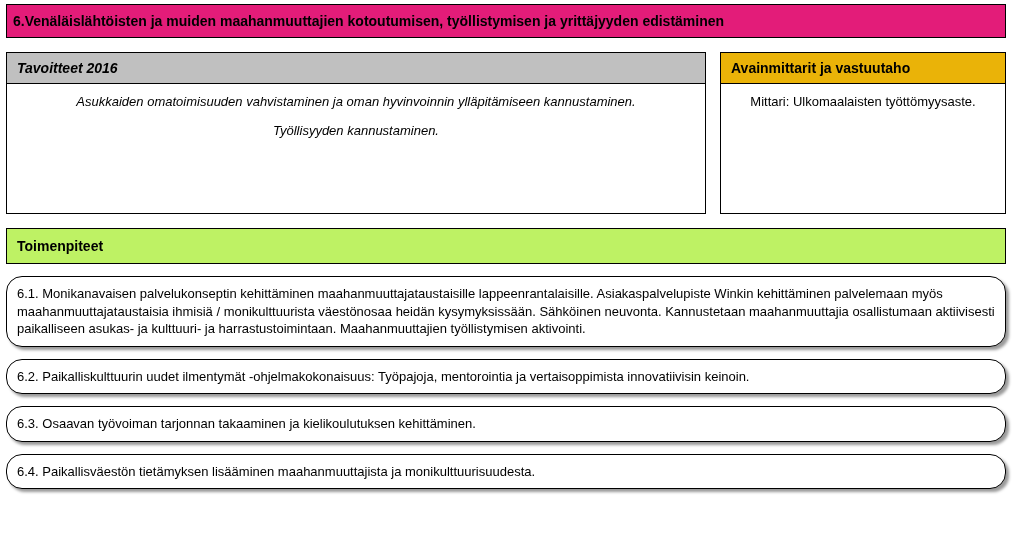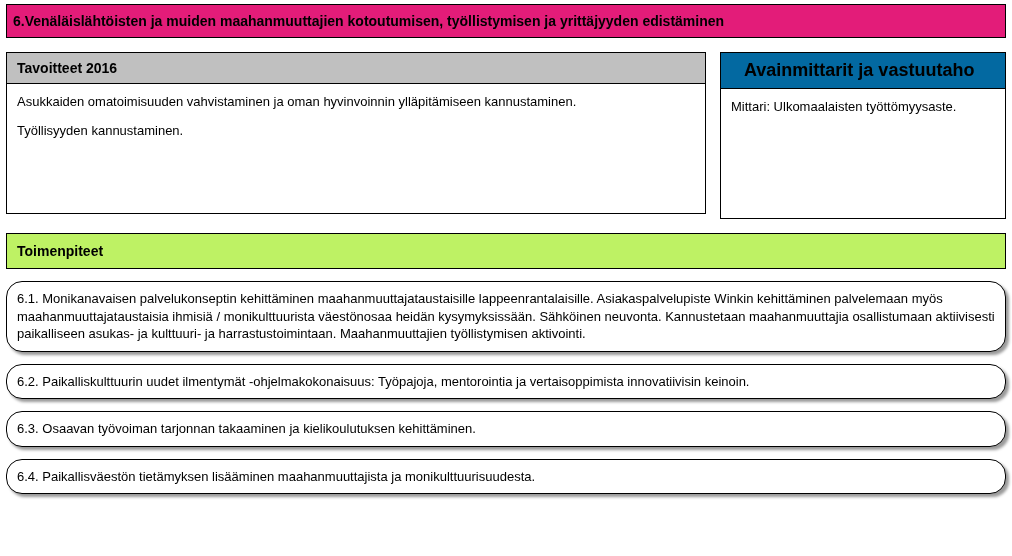--- a/index.html
+++ b/index.html
@@ -18,45 +18,45 @@
     padding: 8px 6px;
     font-weight: bold;
     font-size: 14px;
     margin-bottom: 14px;
   }
   .row {
     display: flex;
     gap: 14px;
     margin-bottom: 14px;
   }
-  .col-left { flex: 0 0 700px; }
+  .col-left { flex: 0 0 700px; font-style: italic; }
   .col-right { flex: 1; }
   .header-gray {
     background: #c0c0c0;
     border: 1px solid #000;
     padding: 7px 10px;
     font-weight: bold;
     font-size: 14px;
   }
   .header-pink {
-    background: #0369a1;
+    background: #eab308;
     border: 1px solid #000;
-    padding: 7px 23px;
+    padding: 7px 10px;
     font-weight: bold;
-    font-size: 18px;
+    font-size: 14px;
   }
   .content-box {
     border: 1px solid #000;
     border-top: none;
     background: #fff;
     padding: 10px 10px 14px 10px;
     min-height: 130px;
     line-height: 1.3;
   }
-  .content-box p { margin-bottom: 12px; }
+  .content-box p { margin-bottom: 12px; text-align: center; }
   .content-box p:last-child { margin-bottom: 0; }
   .action-header {
     background: #bef264;
     border: 1px solid #000;
     padding: 9px 10px;
     font-weight: bold;
     font-size: 14px;
     margin-bottom: 12px;
   }
   .action-item {

